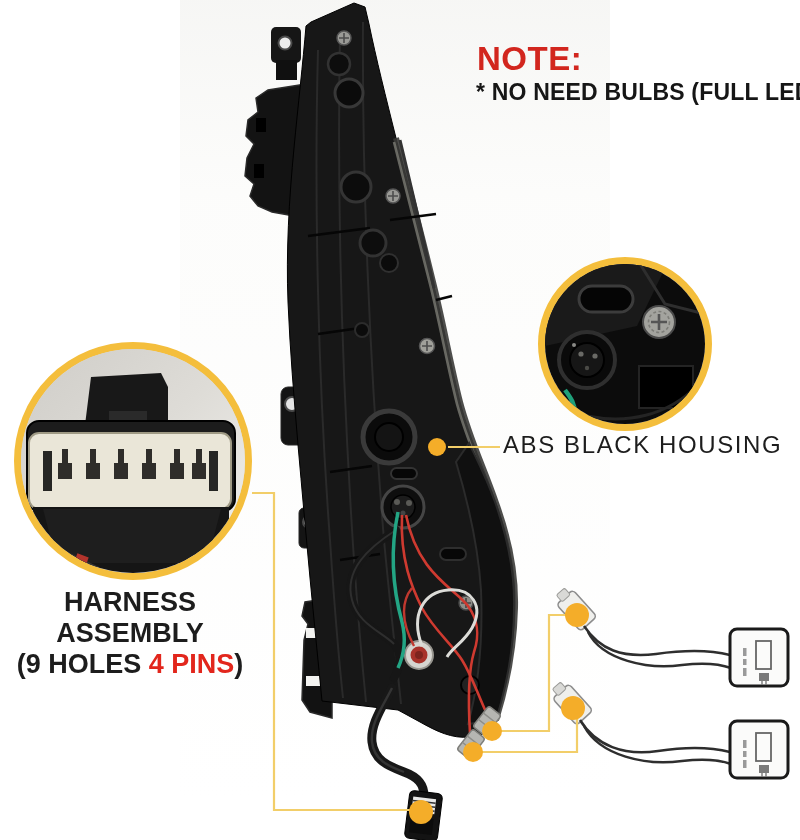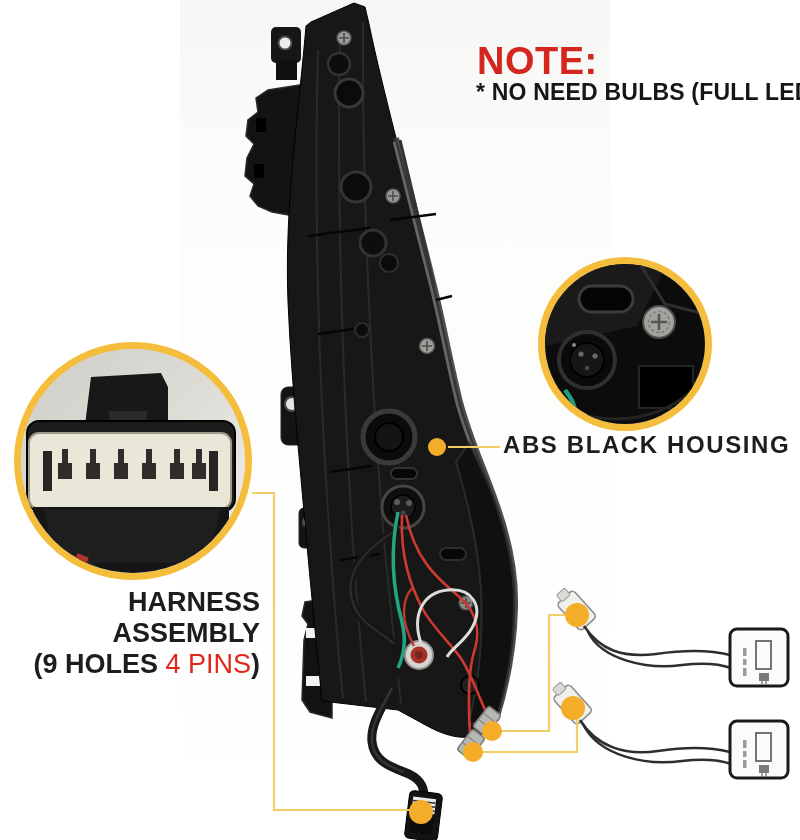--- a/index.html
+++ b/index.html
@@ -18,37 +18,37 @@
   #scene{position:absolute;left:0;top:0;width:800px;height:840px;}
   .lead{stroke:var(--color-accent-line);stroke-width:2.2;fill:none;}
   .dot{fill:var(--color-dot);}
   .inset{
     position:absolute;border-radius:50%;overflow:hidden;background:#dcdad5;
     border:7px solid var(--color-accent-ring);box-sizing:content-box;z-index:4;
   }
   .inset svg{display:block;}
   .label{position:absolute;z-index:6;}
   .note-title{
-    left:477px;top:40px;font-size:38px;font-weight:800;letter-spacing:.5px;
+    left:477px;top:40px;font-size:33px;font-weight:800;letter-spacing:.5px;
     color:var(--color-note-red);
     text-align:center;
   }
   .note-body{
     left:476px;top:79px;font-size:23px;font-weight:700;letter-spacing:.2px;
     color:#161616;white-space:nowrap;
   }
   .abs-label{
-    left:503px;top:431px;font-size:24px;font-weight:700;letter-spacing:1.6px;
+    left:503px;top:431px;font-size:24px;font-weight:400;letter-spacing:1.6px;
     color:#1d1d1d;white-space:nowrap;
   }
   .harness-label{
-    left:0;top:587px;width:260px;text-align:right;font-size:27px;font-weight:700;
+    left:0;top:587px;width:260px;text-align:center;font-size:27px;font-weight:700;
     line-height:31px;color:#1d1d1d;
   }
-  .harness-label .hl-red{color:var(--color-highlight-red);font-weight:400;}
+  .harness-label .hl-red{color:var(--color-highlight-red);font-weight:700;}
 </style>
 </head>
 <body>
 
 <div id="stage">
 
   <svg id="scene" viewBox="0 0 800 840">
     <defs>
       <linearGradient id="bgGrad" x1="0" y1="0" x2="0" y2="1">
         <stop offset="0" stop-color="#efefec"></stop>

